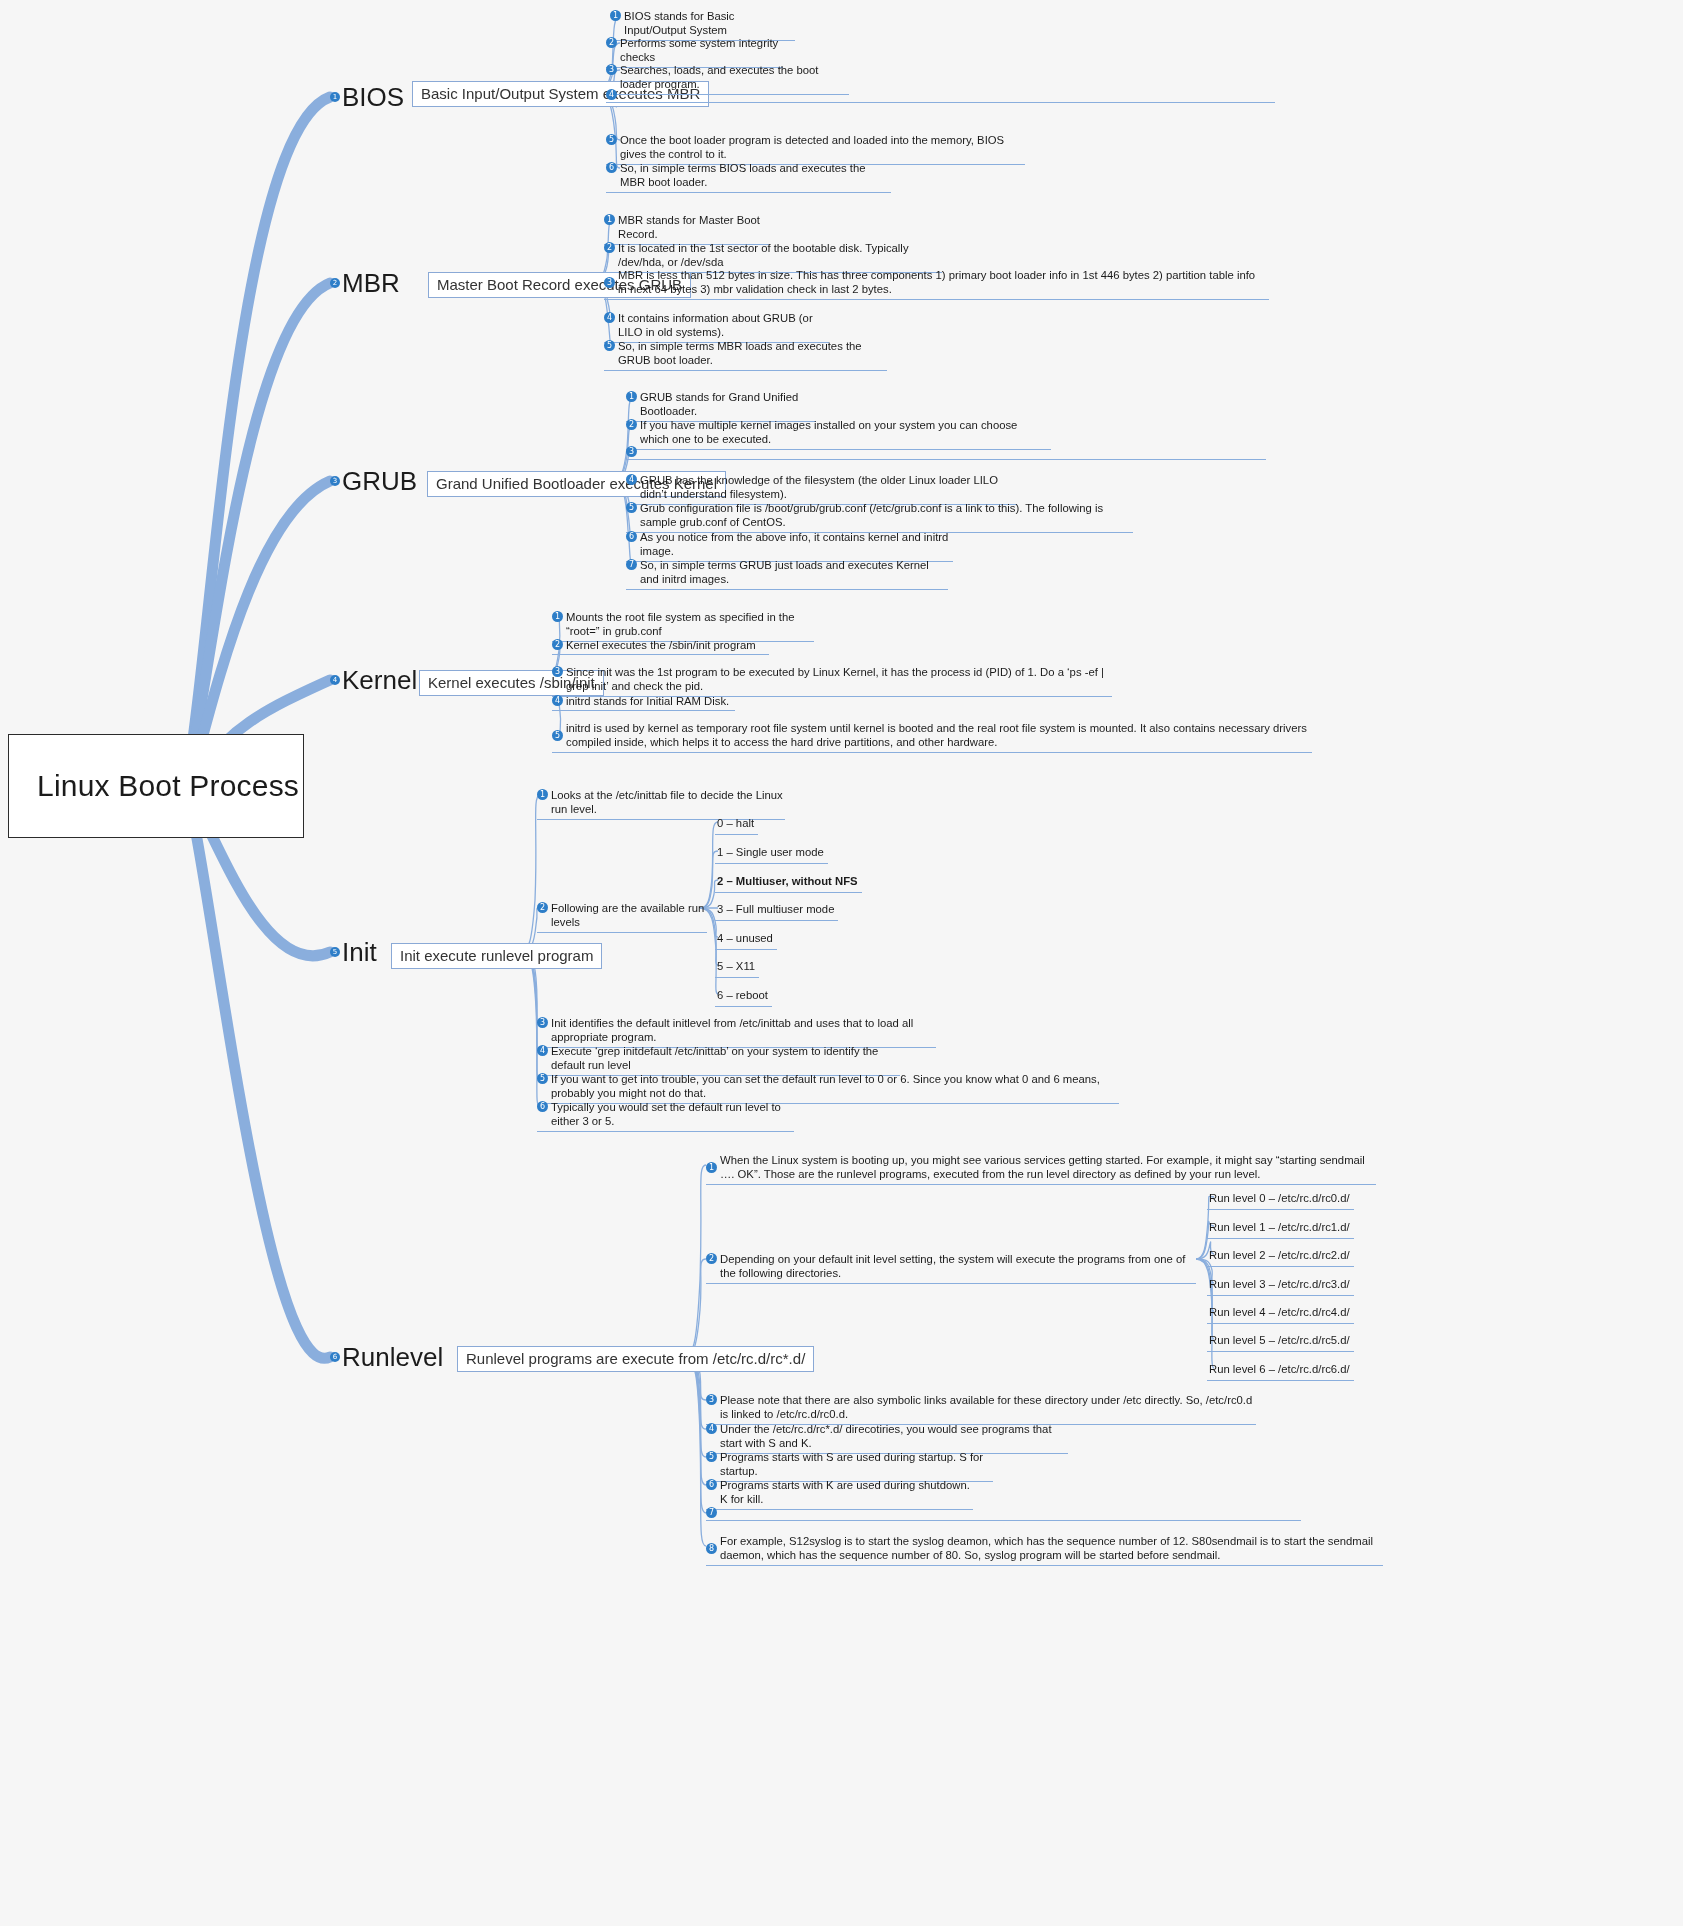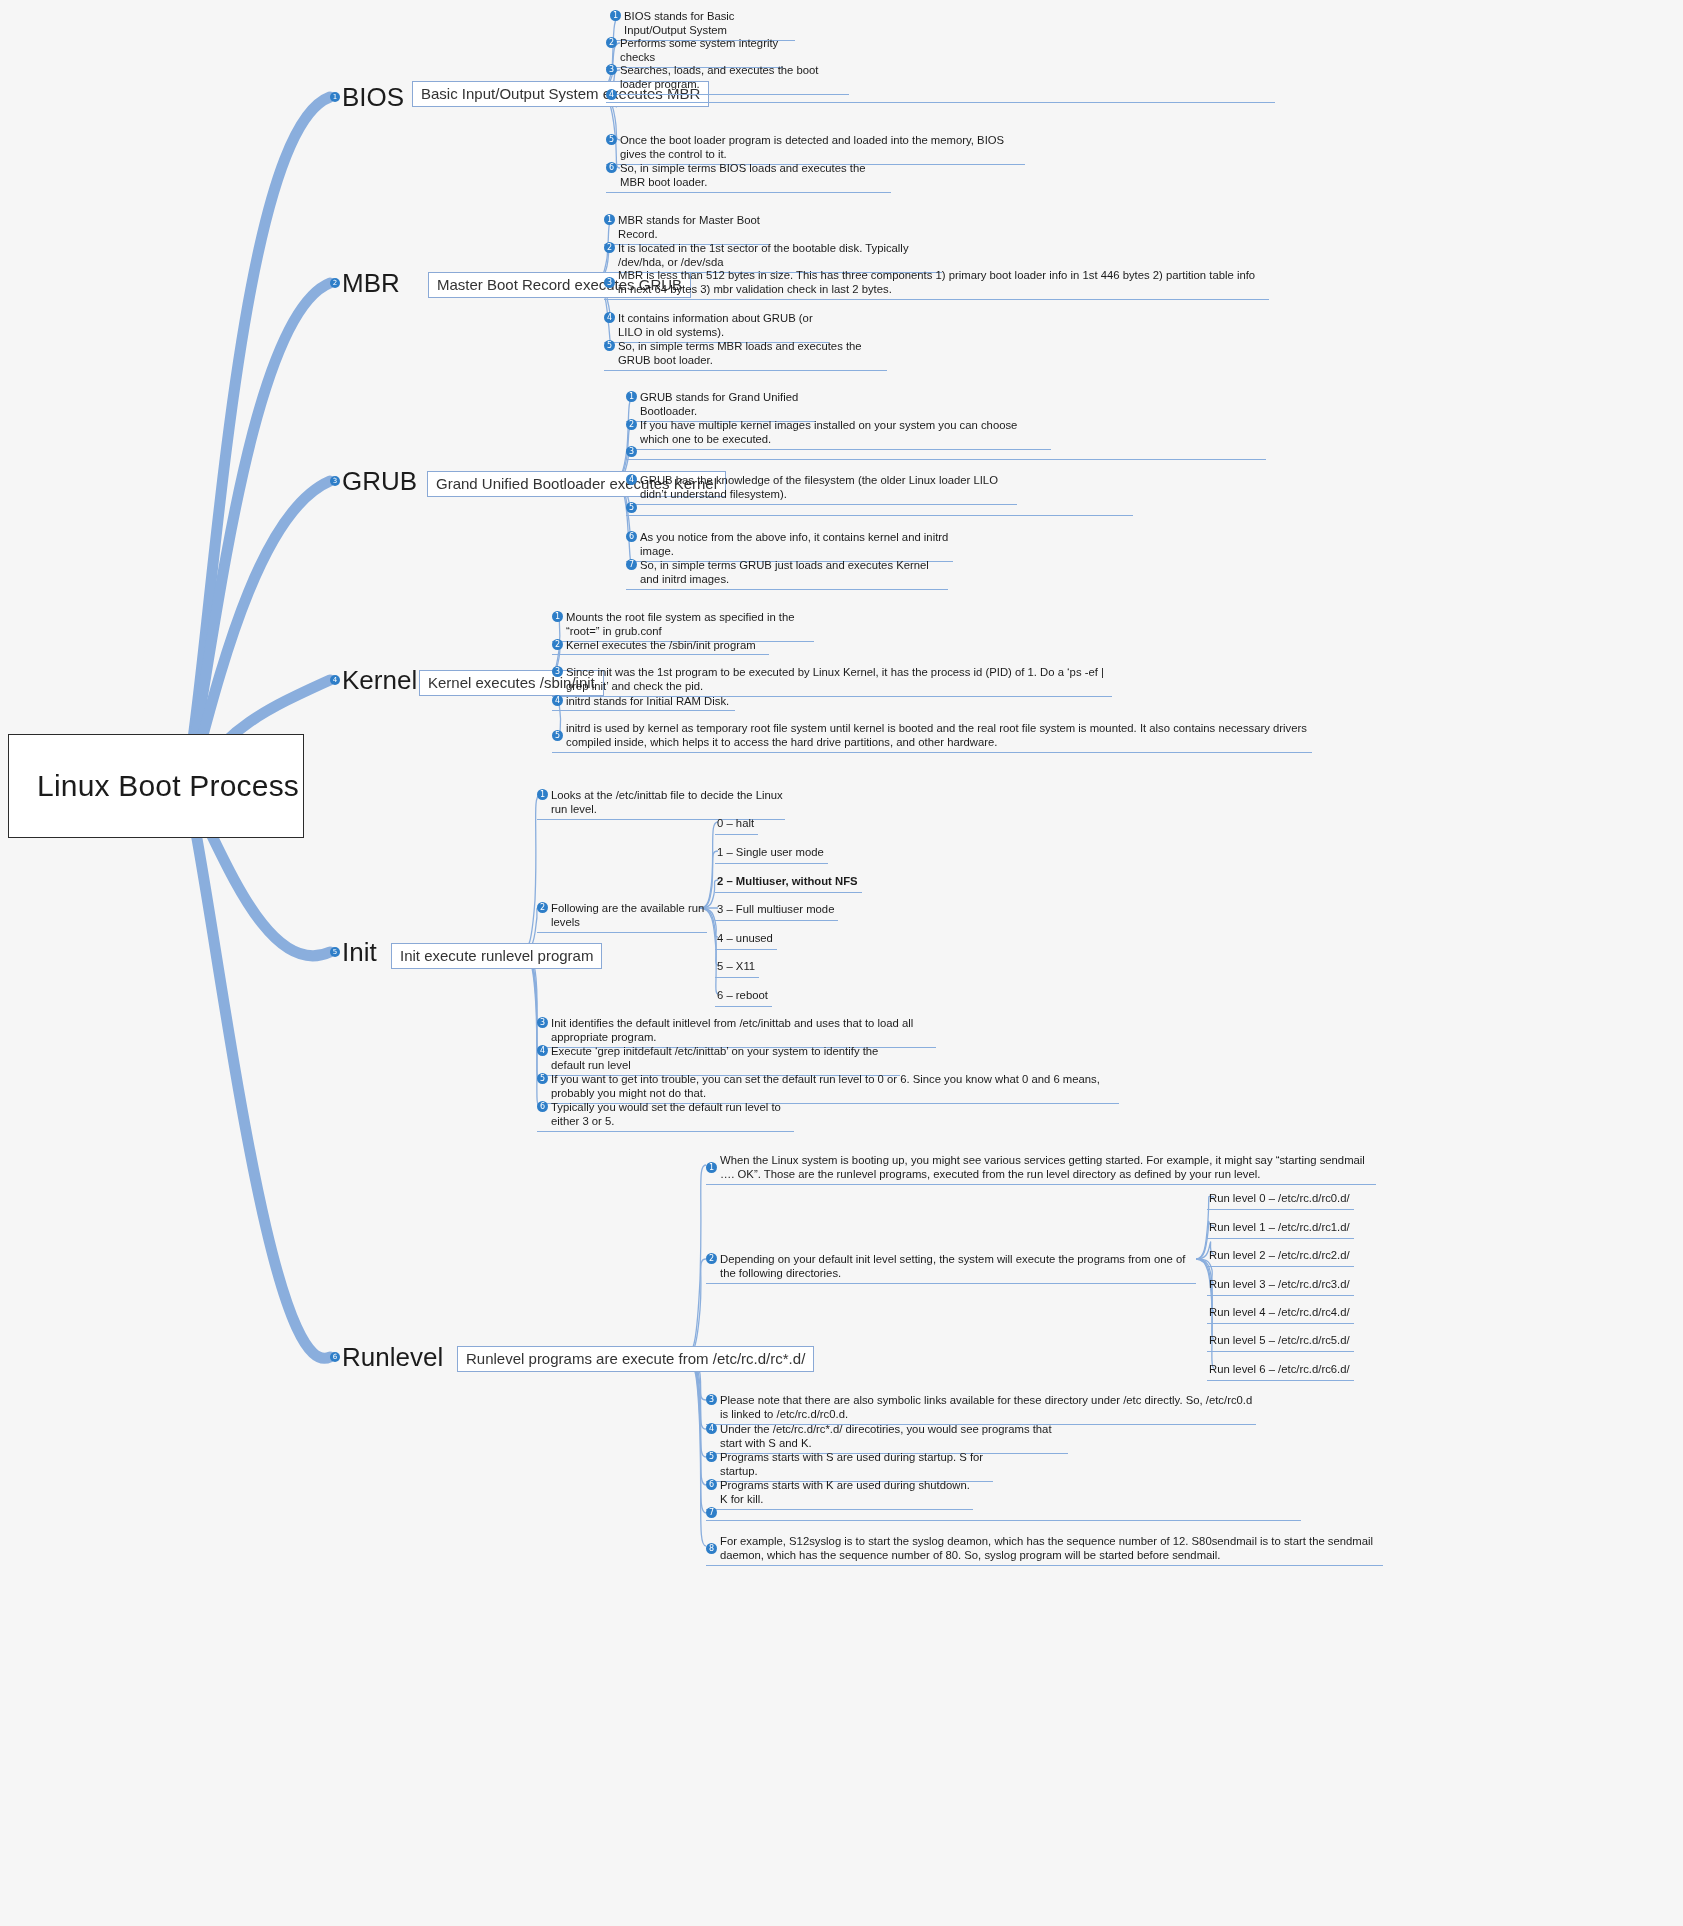--- a/index.html
+++ b/index.html
@@ -263,20 +263,21 @@
     </div>
   <div class="topic" style="left:626px;top:444px;width:640px;">
       <span class="bullet">3</span>
     </div>
   <div class="topic" style="left:626px;top:472px;width:391px;">
       <span class="bullet">4</span>
       <span class="body">GRUB has the knowledge of the filesystem (the older Linux loader LILO didn’t understand filesystem).</span>
     </div>
   <div class="topic" style="left:626px;top:500px;width:507px;">
       <span class="bullet">5</span>
+      <span class="body">Grub configuration file is /boot/grub/grub.conf (/etc/grub.conf is a link to this). The following is sample grub.conf of CentOS.</span>
     </div>
   <div class="topic" style="left:626px;top:529px;width:327px;">
       <span class="bullet">6</span>
       <span class="body">As you notice from the above info, it contains kernel and initrd image.</span>
     </div>
   <div class="topic" style="left:626px;top:557px;width:322px;">
       <span class="bullet">7</span>
       <span class="body">So, in simple terms GRUB just loads and executes Kernel and initrd images.</span>
     </div>
 

